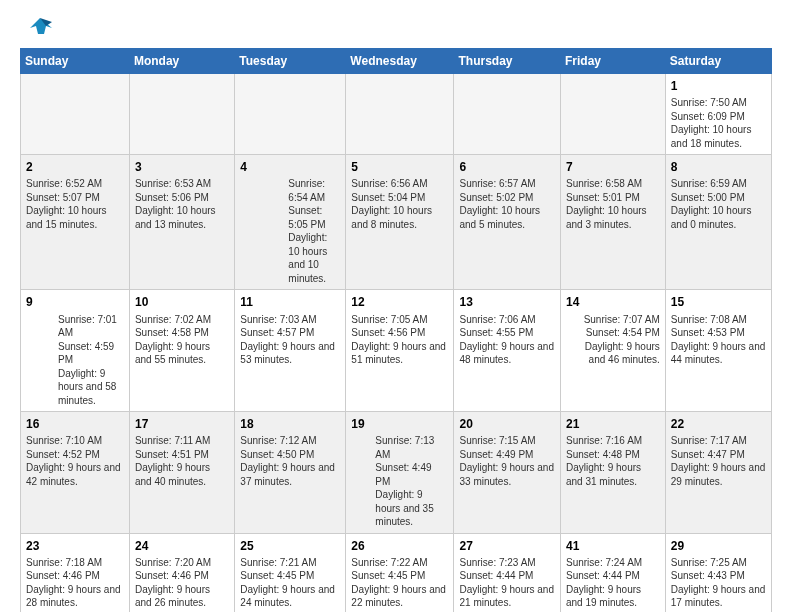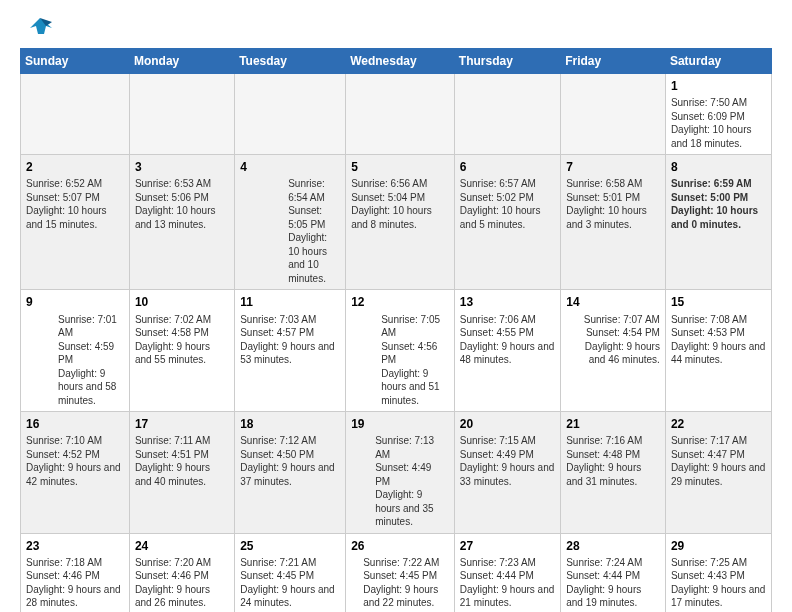--- a/index.html
+++ b/index.html
@@ -172,21 +172,21 @@
 Daylight: 10 hours and 5 minutes.</div>
           </td>
           <td>
             <span class="day-number">7</span>
             <div class="day-info" style="white-space: pre-line;">Sunrise: 6:58 AM
 Sunset: 5:01 PM
 Daylight: 10 hours and 3 minutes.</div>
           </td>
           <td>
             <span class="day-number">8</span>
-            <div class="day-info" style="white-space: pre-line; font-weight: bold;">Sunrise: 6:59 AM
+            <div class="day-info" style="white-space: pre-line;">Sunrise: 6:59 AM
 Sunset: 5:00 PM
 Daylight: 10 hours and 0 minutes.</div>
           </td>
         </tr>
         <tr>
           <td>
             <span class="day-number">9</span>
             <div class="day-info" style="white-space: pre-line; margin-left: 32px;">Sunrise: 7:01 AM
 Sunset: 4:59 PM
 Daylight: 9 hours and 58 minutes.</div>
@@ -198,21 +198,21 @@
 Daylight: 9 hours and 55 minutes.</div>
           </td>
           <td>
             <span class="day-number">11</span>
             <div class="day-info" style="white-space: pre-line;">Sunrise: 7:03 AM
 Sunset: 4:57 PM
 Daylight: 9 hours and 53 minutes.</div>
           </td>
           <td>
             <span class="day-number">12</span>
-            <div class="day-info" style="white-space: pre-line; margin-left: 30px;">Sunrise: 7:05 AM
+            <div class="day-info" style="white-space: pre-line;">Sunrise: 7:05 AM
 Sunset: 4:56 PM
 Daylight: 9 hours and 51 minutes.</div>
           </td>
           <td>
             <span class="day-number">13</span>
             <div class="day-info" style="white-space: pre-line;">Sunrise: 7:06 AM
 Sunset: 4:55 PM
 Daylight: 9 hours and 48 minutes.</div>
           </td>
           <td>
@@ -286,32 +286,32 @@
 Daylight: 9 hours and 26 minutes.</div>
           </td>
           <td>
             <span class="day-number">25</span>
             <div class="day-info" style="white-space: pre-line;">Sunrise: 7:21 AM
 Sunset: 4:45 PM
 Daylight: 9 hours and 24 minutes.</div>
           </td>
           <td>
             <span class="day-number">26</span>
-            <div class="day-info" style="white-space: pre-line; margin-left: 12px;">Sunrise: 7:22 AM
+            <div class="day-info" style="white-space: pre-line;">Sunrise: 7:22 AM
 Sunset: 4:45 PM
 Daylight: 9 hours and 22 minutes.</div>
           </td>
           <td>
             <span class="day-number">27</span>
             <div class="day-info" style="white-space: pre-line;">Sunrise: 7:23 AM
 Sunset: 4:44 PM
 Daylight: 9 hours and 21 minutes.</div>
           </td>
           <td>
-            <span class="day-number">28</span>
+            <span class="day-number">41</span>
             <div class="day-info" style="white-space: pre-line;">Sunrise: 7:24 AM
 Sunset: 4:44 PM
 Daylight: 9 hours and 19 minutes.</div>
           </td>
           <td>
             <span class="day-number">29</span>
             <div class="day-info" style="white-space: pre-line;">Sunrise: 7:25 AM
 Sunset: 4:43 PM
 Daylight: 9 hours and 17 minutes.</div>
           </td>

